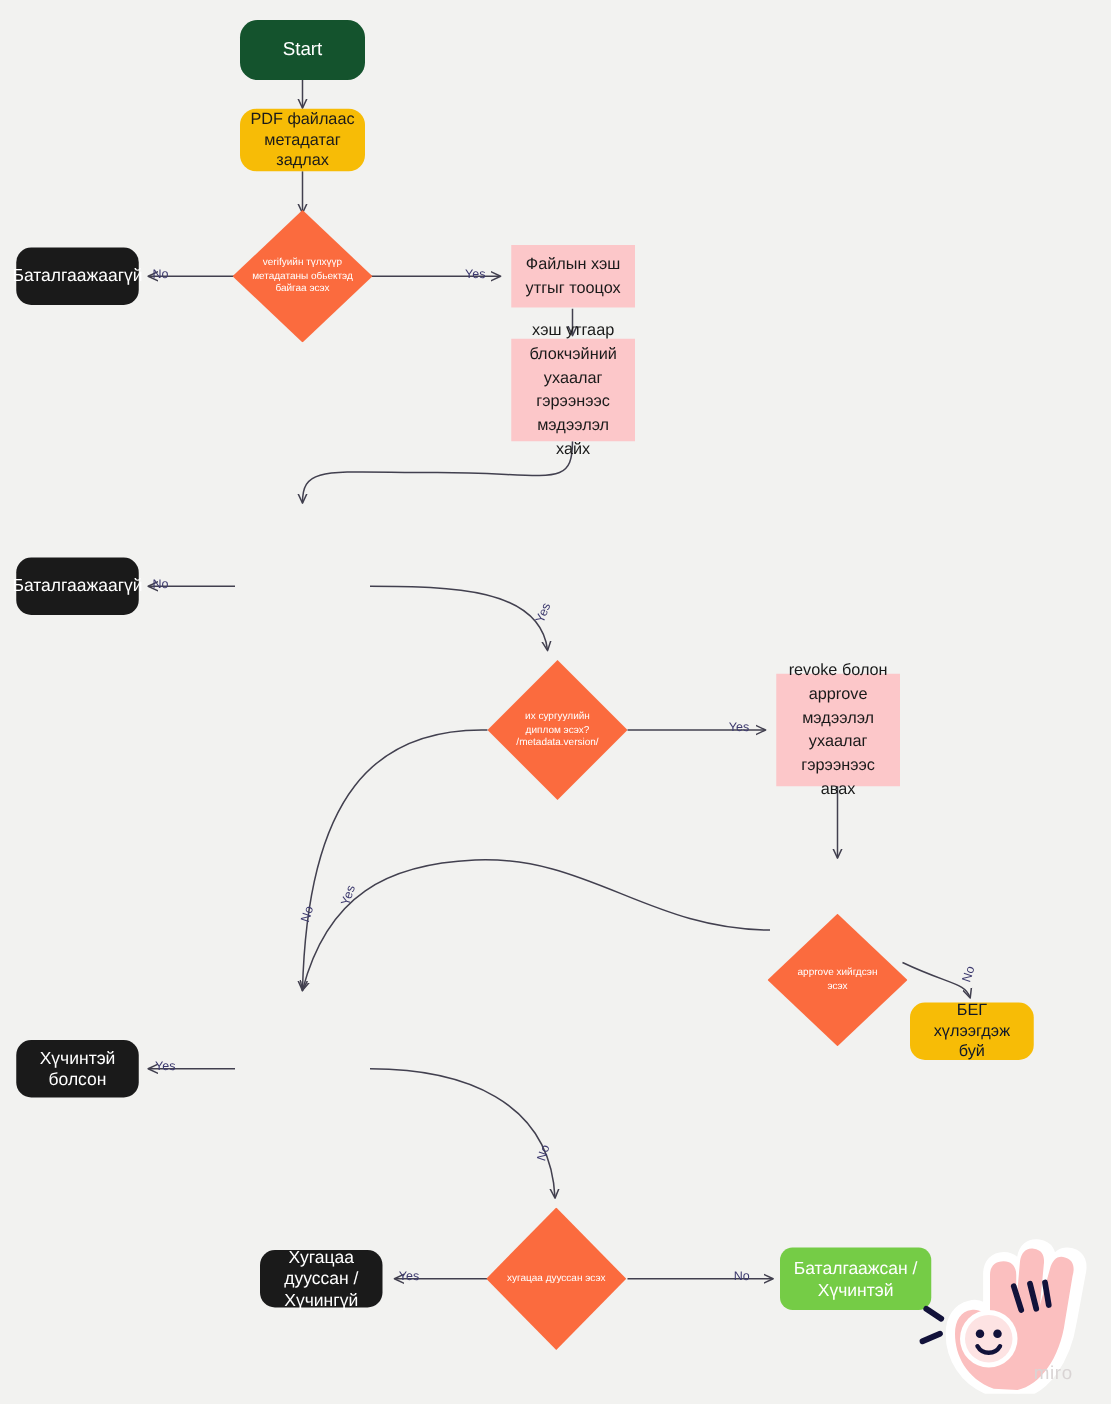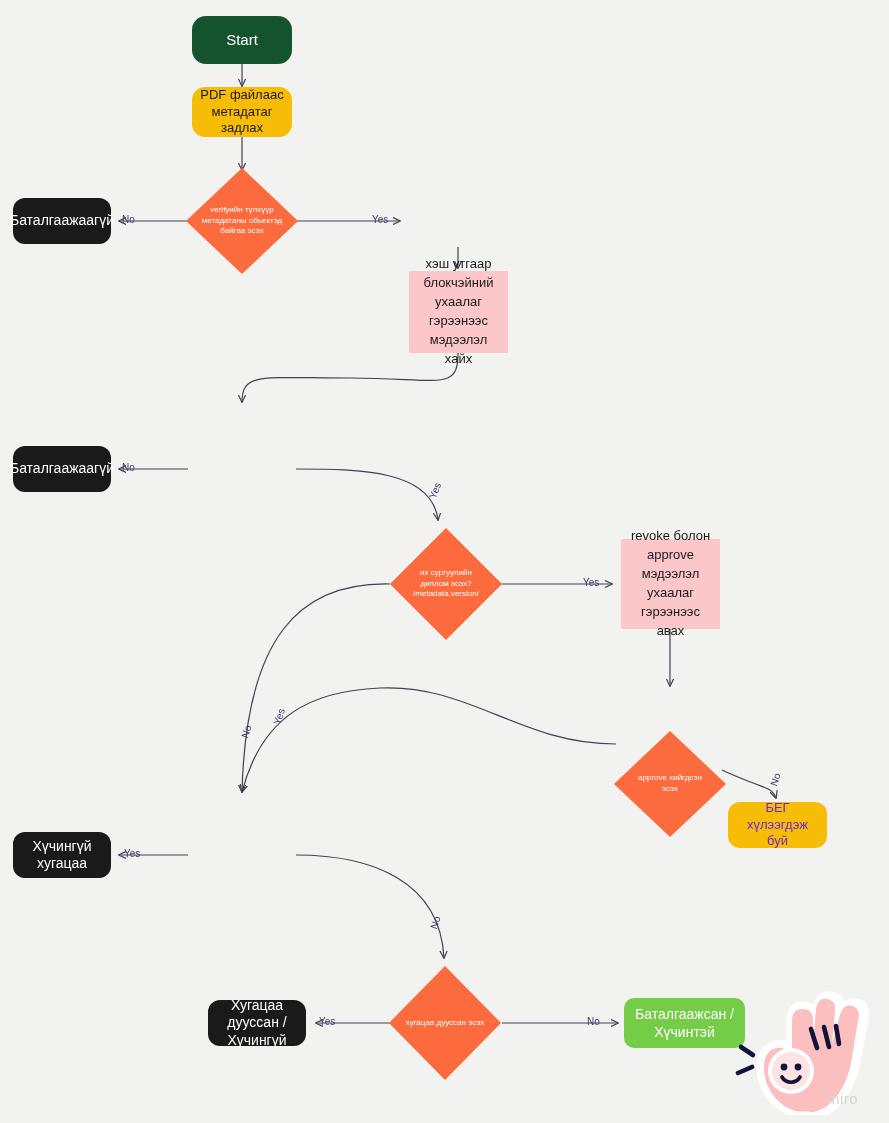--- a/index.html
+++ b/index.html
@@ -52,21 +52,21 @@
   
   .yellow {
     background: #f7bc06;
     color: #1a1a1a;
     font-size: 13px;
     line-height: 1.28;
     padding: 6px 8px;
   }
   .yellow-round {
     background: #f7bc06;
-    color: #6d28d9;
+    color: #0f172a;
     border-radius: 12px;
     font-size: 13px;
     line-height: 1.3;
     padding: 6px 10px;
   }
   
   .pink {
     background: #fcc7c9;
     color: #1a1a1a;
     font-size: 13px;
@@ -201,20 +201,23 @@
 
   <div class="diamond" style="left:186px; top:168px; width:112px; height:106px;">
     <div class="dia-shape"></div>
     <div class="dia-text">verifyийн түлхүүр метадатаны обьектэд байгаа эсэх</div>
   </div>
 
   <div class="node pill" style="left:13px; top:198px; width:98px; height:46px;">
     <span>Баталгаажаагүй</span>
   </div>
 
+  <div class="node pink" style="left:409px; top:196px; width:99px; height:50px;">
+    <span>Файлын хэш утгыг тооцох</span>
+  </div>
 
   <div class="node pink" style="left:409px; top:271px; width:99px; height:82px;">
     <span>хэш утгаар блокчэйний ухаалаг гэрээнээс мэдээлэл хайх</span>
   </div>
 
 
   <div class="node pill" style="left:13px; top:446px; width:98px; height:46px;">
     <span>Баталгаажаагүй</span>
   </div>
 
@@ -231,21 +234,21 @@
     <div class="dia-shape"></div>
     <div class="dia-text">approve хийгдсэн эсэх</div>
   </div>
 
   <div class="node yellow-round" style="left:728px; top:802px; width:99px; height:46px;">
     <span>БЕГ хүлээгдэж буй</span>
   </div>
 
 
   <div class="node pill" style="left:13px; top:832px; width:98px; height:46px;">
-    <span>Хүчингүй хугацаа</span>
+    <span>Хүчинтэй болсон</span>
   </div>
 
   <div class="diamond" style="left:389px; top:966px; width:112px; height:114px;">
     <div class="dia-shape"></div>
     <div class="dia-text">хугацаа дууссан эсэх</div>
   </div>
 
   <div class="node pill" style="left:208px; top:1000px; width:98px; height:46px;">
     <span>Хугацаа дууссан / Хүчингүй</span>
   </div>

